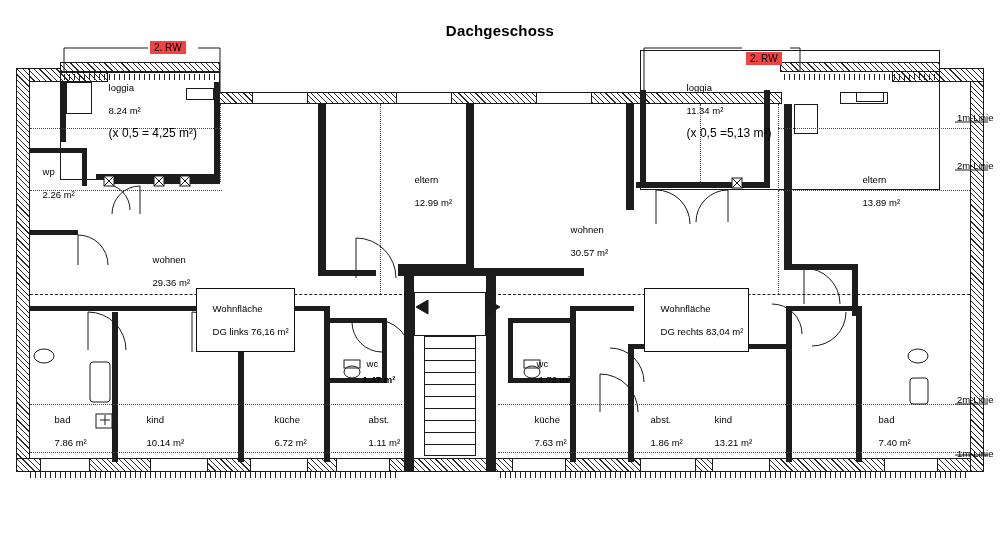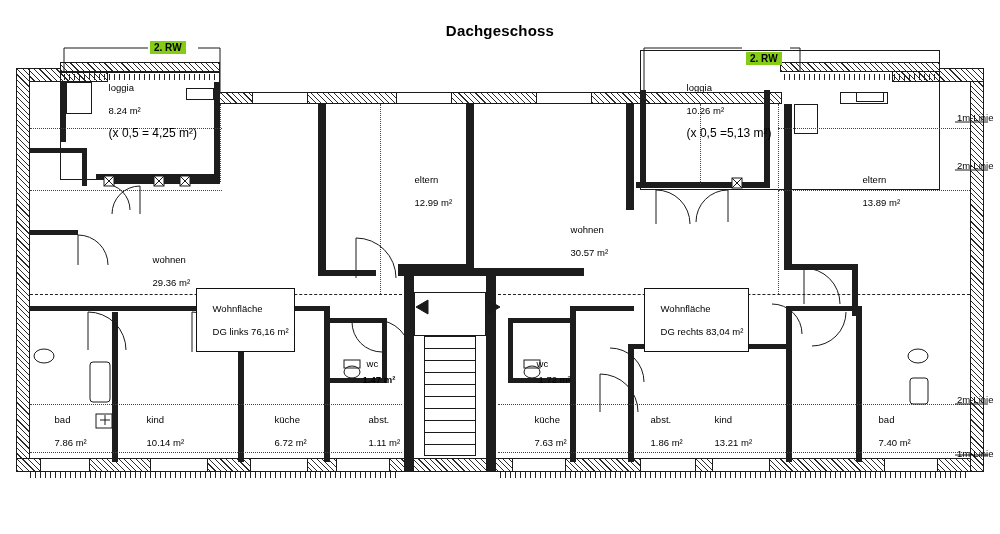--- a/index.html
+++ b/index.html
@@ -78,23 +78,23 @@
     background: #fff;
     font-size: 9.5px;
     line-height: 11.5px;
     padding: 2px 5px;
     color: #000;
     white-space: pre;
   }
   .rw-box {
     position: absolute;
     font-size: 10px;
-    font-weight: bold;
+    font-weight: normal;
     color: #000;
-    background: #84cc16;
+    background: #ef4444;
     padding: 1px 4px;
     white-space: pre;
   }
   .edge-lbl {
     position: absolute;
     font-size: 9.5px;
     color: #000;
     white-space: pre;
   }
   .stair-tread {
@@ -316,20 +316,24 @@
       <line x1="742" y1="178" x2="732" y2="188"></line>
     </g>
   </svg>
 
   <div class="lbl" style="left:98px; top:70px;">
     <span>loggia</span><br>
     <span>8.24 m²</span><br>
     <span class="lbl-sm">(x 0,5 = 4,25 m²)</span>
   </div>
 
+  <div class="lbl" style="left:32px; top:154px;">
+    <span>wp</span><br>
+    <span>2.26 m²</span>
+  </div>
 
   <div class="lbl" style="left:142px; top:242px;">
     <span>wohnen</span><br>
     <span>29.36 m²</span>
   </div>
 
   <div class="lbl" style="left:404px; top:162px;">
     <span>eltern</span><br>
     <span>12.99 m²</span>
   </div>
@@ -356,21 +360,21 @@
 
   <div class="lbl" style="left:356px; top:346px;">
     <span>wc</span>
   </div>
   <div class="lbl" style="left:352px; top:362px;font-weight:bold;">
     <span>1.47 m²</span>
   </div>
 
   <div class="lbl" style="left:676px; top:70px;">
     <span>loggia</span><br>
-    <span>10.26 m²</span><br>
+    <span>11.34 m²</span><br>
     <span class="lbl-sm">(x 0,5 =5,13 m²)</span>
   </div>
 
   <div class="lbl" style="left:852px; top:162px;">
     <span>eltern</span><br>
     <span>13.89 m²</span>
   </div>
 
   <div class="lbl" style="left:560px; top:212px;">
     <span>wohnen</span><br>

